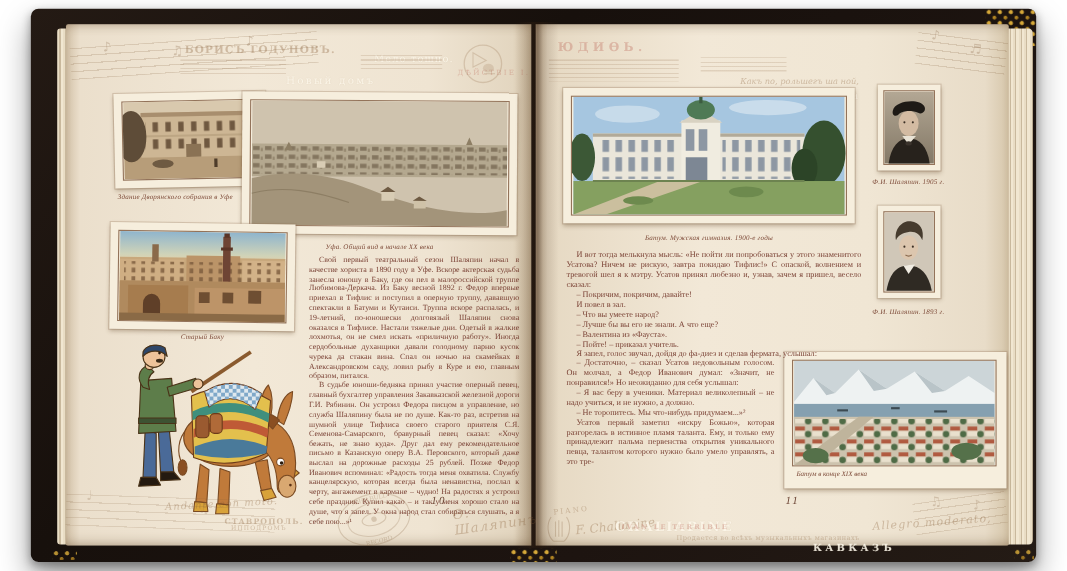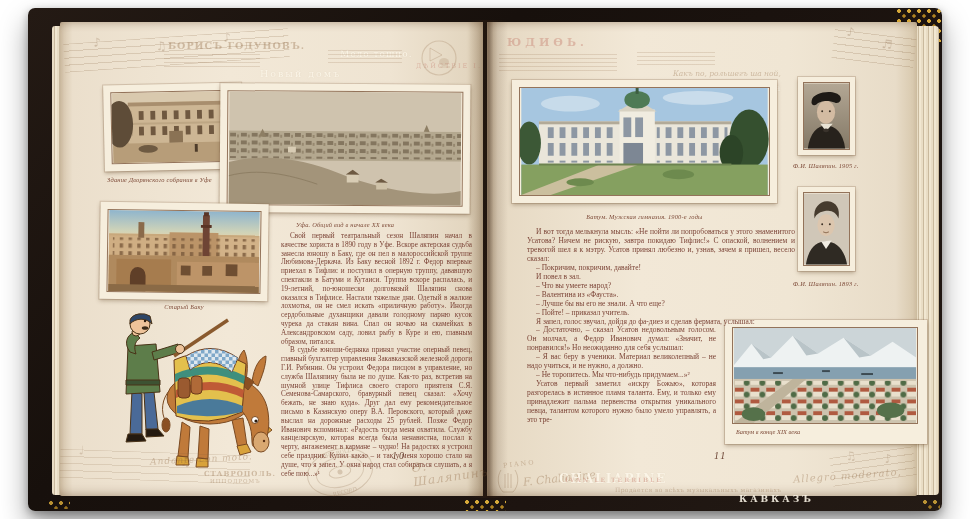--- a/index.html
+++ b/index.html
@@ -35,21 +35,21 @@
   .photo{position:absolute;background:#f6eedd;padding:7px;
      box-shadow:0 2px 4px rgba(90,60,30,.35),0 0 0 1px rgba(150,120,90,.28);}
   .photo svg{display:block;border:1px solid #93735a;}
   .caption{position:absolute;font-style:italic;font-size:6.4px;line-height:7px;color:#7d4a38;letter-spacing:.2px;}
   .cap-center{text-align:center;}
   
   .textcol{position:absolute;color:#7b4336;text-align:justify;}
   .textcol p{margin:0;text-indent:9px;}
   .tc-left{left:221px;top:210px;width:191px;font-size:7.2px;line-height:8.8px;}
   .tc-left p + p{margin-top:0;}
-  .tc-right{left:40px;top:206px;width:268px;font-size:7.5px;line-height:8.95px;}
+  .tc-right{left:28px;top:206px;width:268px;font-size:7.5px;line-height:8.95px;}
   .float-photo{float:right;width:202px;margin:-6px -132px 2px 9px;background:#f6eedd;padding:7px;
      box-shadow:0 2px 4px rgba(90,60,30,.35),0 0 0 1px rgba(150,120,90,.28);}
   .float-photo svg{display:block;border:1px solid #93735a;}
   .float-photo figcaption{font-style:italic;font-size:6.4px;color:#7d4a38;margin:4px 0 0 4px;text-indent:0;}
   .pagenum{position:absolute;font-style:italic;font-size:10px;color:#6d4636;letter-spacing:2px;margin-left:44px;}
   
   .decor{position:absolute;font-family:"DejaVu Serif",serif;pointer-events:none;}
   .d-dark{color:rgba(138,96,60,.34);}
   .d-light{color:rgba(255,250,238,.85);text-shadow:0 0 1px rgba(180,150,110,.25);margin-top:12px;}
   .d-red{color:rgba(196,120,104,.4);}
@@ -329,22 +329,22 @@
           <path d="M20,40 q3,2 6,0" stroke="#8a6a4e" fill="none"></path>
         </svg>
       </figure>
       <div class="caption" style="left:306px;top:258px;width:100px;">Ф.И. Шаляпин. 1893 г.</div>
 
       <div class="textcol tc-right">
         <p>И вот тогда мелькнула мысль: «Не пойти ли попробоваться у этого знаменитого Усатова? Ничем не рискую, завтра покидаю Тифлис!» С опаской, волнением и тревогой шел я к мэтру. Усатов принял любезно и, узнав, зачем я пришел, весело сказал:</p>
         <p>– Покричим, покричим, давайте!</p>
         <p>И повел в зал.</p>
         <p>– Что вы умеете народ?</p>
+        <p>– Лучше бы вы его не знали. А что еще?</p>
         <p>– Валентина из «Фауста».</p>
-        <p>– Лучше бы вы его не знали. А что еще?</p>
         <p>– Пойте! – приказал учитель.</p>
         <p>Я запел, голос звучал, дойдя до фа-диез и сделав фермата, услышал:</p>
         <figure class="float-photo">
           <svg width="186" height="97" viewBox="0 0 186 97">
             <defs>
                 <pattern id="twn" width="16" height="12" patternUnits="userSpaceOnUse">
               <rect x="1" y="1" width="9" height="4" fill="#b05a40"></rect>
               <rect x="1" y="5" width="9" height="5" fill="#e9e0cd"></rect>
               <circle cx="13" cy="8" r="3" fill="#4f6b46"></circle>
                 </pattern>

